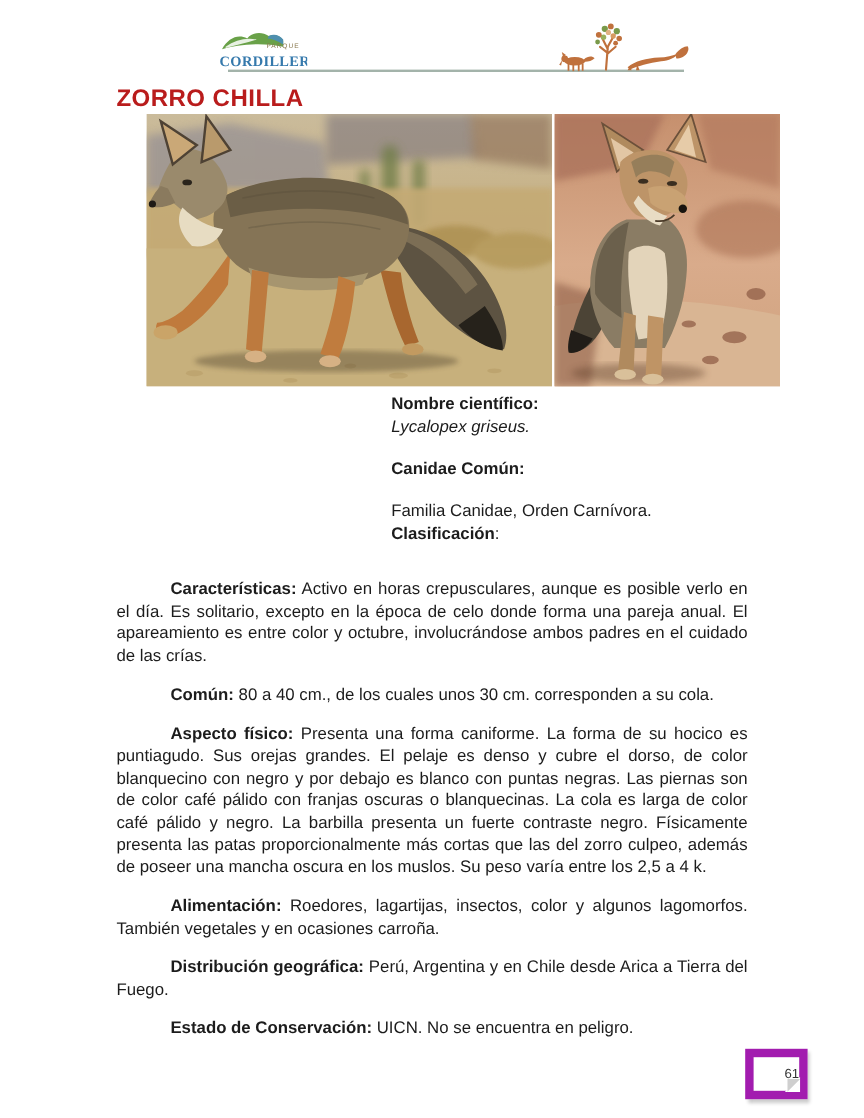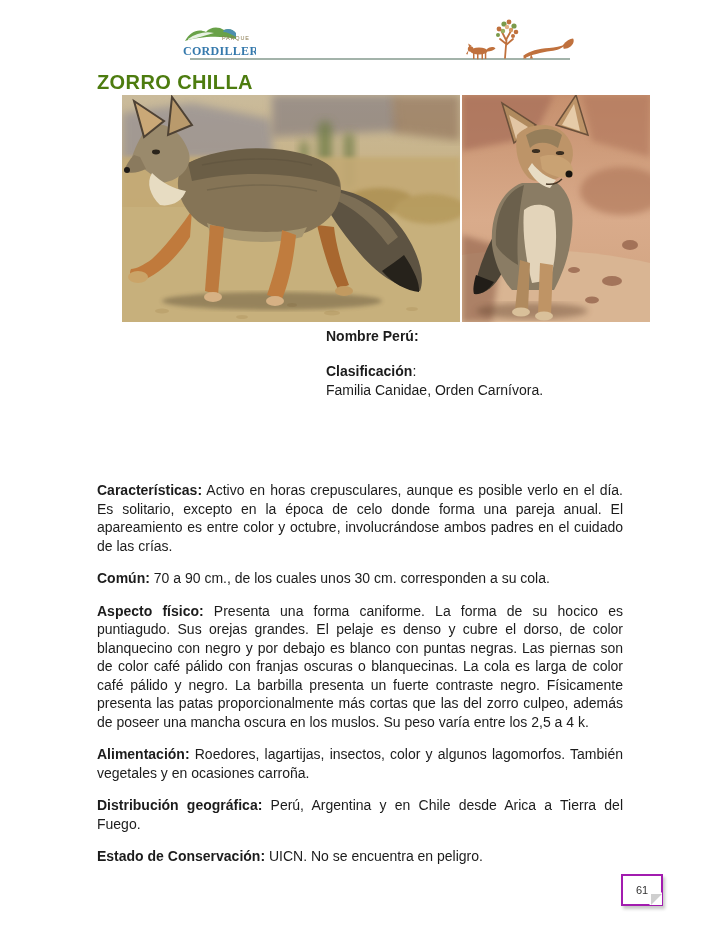--- a/index.html
+++ b/index.html
@@ -8,38 +8,38 @@
     font-family:"Liberation Sans","DejaVu Sans",sans-serif; color:#1c1c1c;
     overflow:hidden;
   }
   
   .logo { position:absolute; left:182px; top:26px; width:74px; height:34px; }
   .header-line { position:absolute; left:190px; top:58px; width:380px; height:2px;
     background:#a3b3aa; }
   .header-decor { position:absolute; left:455px; top:16px; width:120px; height:44px; }
   
   .title { position:absolute; left:97px; top:71px; margin:0;
-    font-size:20px; font-weight:bold; letter-spacing:.4px; color:#4d7c0f; }
+    font-size:20px; font-weight:bold; letter-spacing:.4px; color:#b91c1c; }
   
   .photos { position:absolute; left:122px; top:95px; display:flex; gap:2px; }
   .photos svg { display:block; }
   
   .taxonomy { position:absolute; left:326px; top:327px; font-size:14px; line-height:19px; }
   .tax-group { margin-bottom:16px; }
   .tax-label { font-weight:bold; }
   .tax-italic { font-style:italic; }
   
   .body-text { position:absolute; left:97px; top:481px; width:526px;
     font-size:14px; line-height:18.5px; text-align:justify; }
   .body-text p { margin:0 0 14px 0; }
-  .body-text b { font-weight:bold; }
+  .body-text b { font-weight:bold;margin-left:45px; }
   
   .pagenum { position:absolute; left:621px; top:874px; width:38px; height:28px;
-    background:#fff; border:2px solid #a21caf; box-shadow:2px 3px 3px rgba(0,0,0,.22);
-    display:flex; align-items:center; justify-content:center;
+    background:#fff; border:7px solid #a21caf; box-shadow:2px 3px 3px rgba(0,0,0,.22);
+    display:flex; align-items:center; justify-content:flex-end;
     font-size:11px; color:#333; }
   .fold-cut { position:absolute; right:-1px; bottom:-1px; width:13px; height:13px;
     background:#ffffff; clip-path:polygon(100% 0, 100% 100%, 0 100%); }
   .fold-flap { position:absolute; right:-1px; bottom:-1px; width:11px; height:11px;
     background:#cfcfcf; clip-path:polygon(0 0, 100% 0, 0 100%); }
 </style>
 </head>
 <body>
 
 <div class="page">
@@ -204,31 +204,35 @@
         <ellipse cx="74" cy="56" rx="4.2" ry="2.1" fill="#3a2e20"></ellipse>
         <ellipse cx="98" cy="58" rx="4.2" ry="2.1" fill="#3a2e20"></ellipse>
         <circle cx="107" cy="79" r="3.5" fill="#18140f"></circle>
         <path d="M100,84 C96,88 90,90 84,89" stroke="#4a3a28" stroke-width="1.4" fill="none"></path>
       </g>
     </svg>
   </div>
 
   <div class="taxonomy">
     <div class="tax-group">
-      <div class="tax-label">Nombre Perú:</div>
+      <div class="tax-label">Nombre científico:</div>
+      <div class="tax-italic">Lycalopex griseus.</div>
     </div>
     <div class="tax-group">
+      <div class="tax-label">Canidae Común:</div>
+    </div>
+    <div class="tax-group">
+      <div>Familia Canidae, Orden Carnívora.</div>
       <div><b class="tax-label">Clasificación</b><span>:</span></div>
-      <div>Familia Canidae, Orden Carnívora.</div>
     </div>
   </div>
 
   <main class="body-text">
     <p><b>Características:</b><span> Activo en horas crepusculares, aunque es posible verlo en el día. Es solitario, excepto en la época de celo donde forma una pareja anual. El apareamiento es entre color y octubre, involucrándose ambos padres en el cuidado de las crías.</span></p>
-    <p><b>Común:</b><span> 70 a 90 cm., de los cuales unos 30 cm. corresponden a su cola.</span></p>
+    <p><b>Común:</b><span> 80 a 40 cm., de los cuales unos 30 cm. corresponden a su cola.</span></p>
     <p><b>Aspecto físico:</b><span> Presenta una forma caniforme. La forma de su hocico es puntiagudo. Sus orejas grandes. El pelaje es denso y cubre el dorso, de color blanquecino con negro y por debajo es blanco con puntas negras. Las piernas son de color café pálido con franjas oscuras o blanquecinas. La cola es larga de color café pálido y negro. La barbilla presenta un fuerte contraste negro. Físicamente presenta las patas proporcionalmente más cortas que las del zorro culpeo, además de poseer una mancha oscura en los muslos. Su peso varía entre los 2,5 a 4 k.</span></p>
     <p><b>Alimentación:</b><span> Roedores, lagartijas, insectos, color y algunos lagomorfos. También vegetales y en ocasiones carroña.</span></p>
     <p><b>Distribución geográfica:</b><span> Perú, Argentina y en Chile desde Arica a Tierra del Fuego.</span></p>
     <p><b>Estado de Conservación:</b><span> UICN. No se encuentra en peligro.</span></p>
   </main>
 
   <div class="pagenum">
     <span>61</span>
     <div class="fold-cut"></div>
     <div class="fold-flap"></div>

